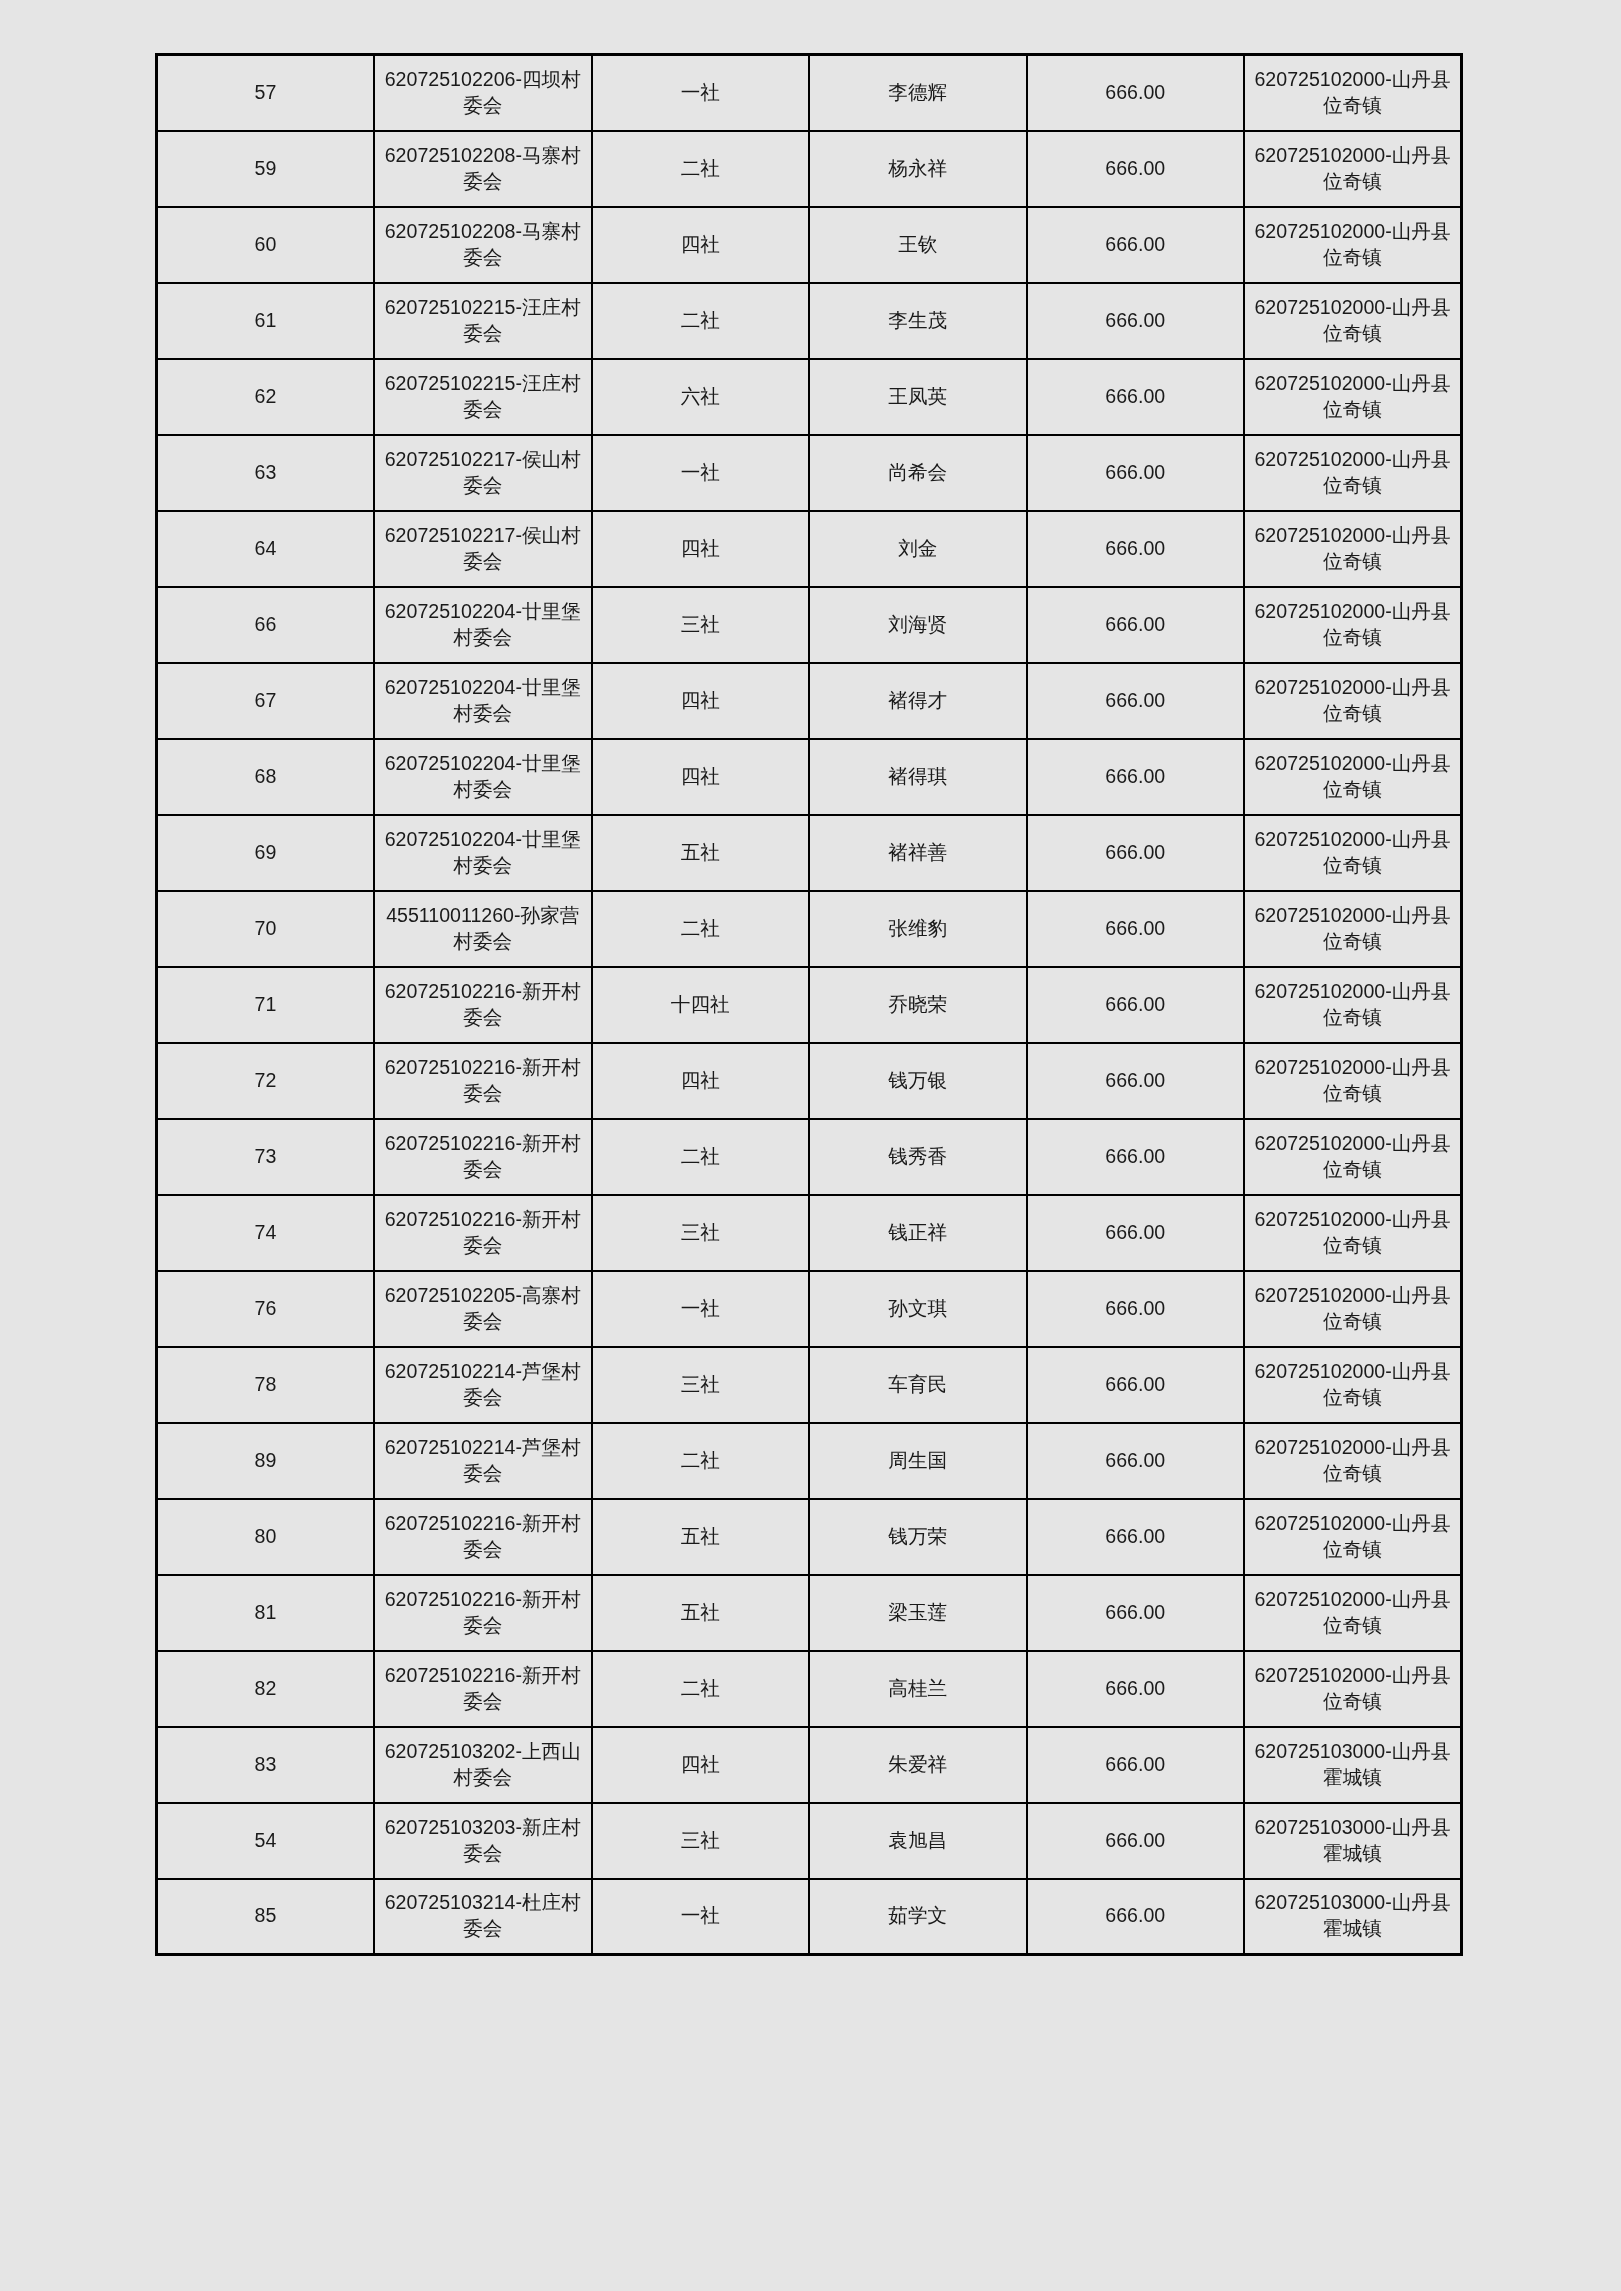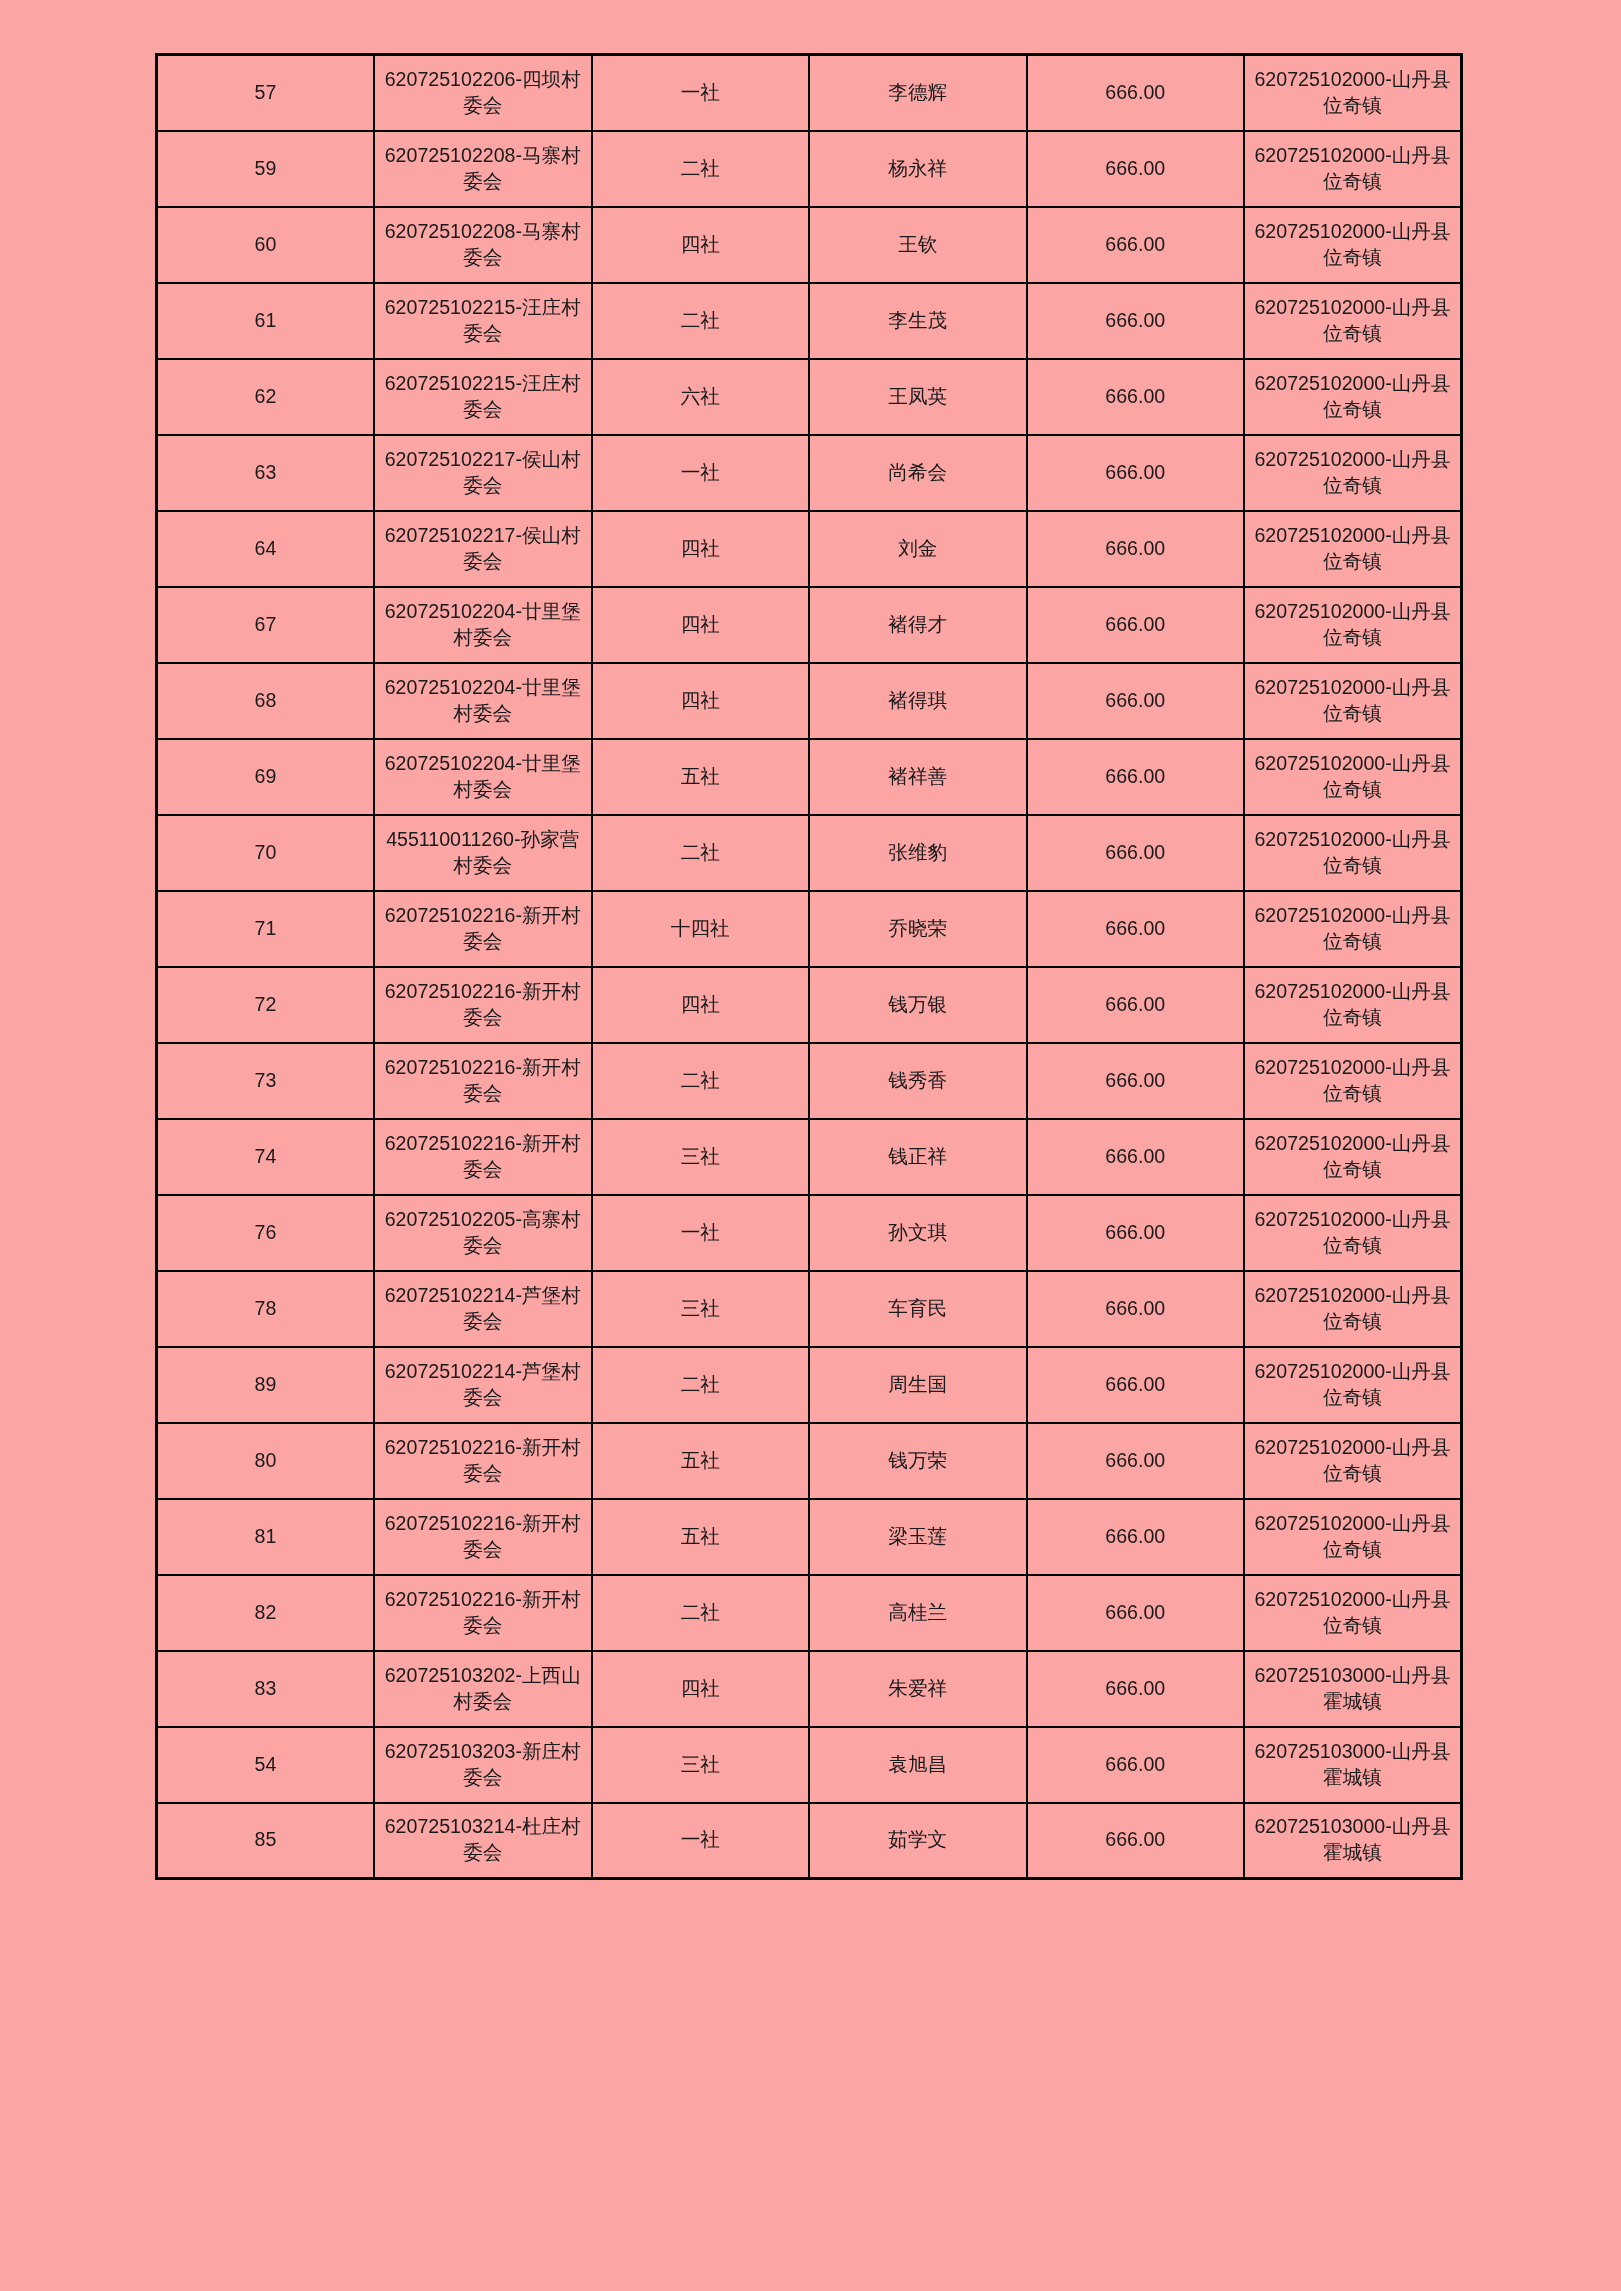--- a/index.html
+++ b/index.html
@@ -4,21 +4,21 @@
 <style>
   html, body {
     margin: 0;
     padding: 0;
     background: #ffffff;
   }
   .page {
     position: relative;
     width: 1621px;
     height: 2292px;
-    background: #fca5a5;
+    background: #e5e5e5;
     overflow: hidden;
   }
   table.roster {
     position: absolute;
     left: 155px;
     top: 53px;
     width: 1308px;
     border-collapse: collapse;
     table-layout: fixed;
     border: 3.9px solid #000000;
@@ -106,20 +106,28 @@
   </tr>
         <tr>
     <td>64</td>
     <td>620725102217-侯山村委会</td>
     <td>四社</td>
     <td>刘金</td>
     <td>666.00</td>
     <td>620725102000-山丹县位奇镇</td>
   </tr>
         <tr>
+    <td>66</td>
+    <td>620725102204-廿里堡村委会</td>
+    <td>三社</td>
+    <td>刘海贤</td>
+    <td>666.00</td>
+    <td>620725102000-山丹县位奇镇</td>
+  </tr>
+        <tr>
     <td>67</td>
     <td>620725102204-廿里堡村委会</td>
     <td>四社</td>
     <td>褚得才</td>
     <td>666.00</td>
     <td>620725102000-山丹县位奇镇</td>
   </tr>
         <tr>
     <td>68</td>
     <td>620725102204-廿里堡村委会</td>

